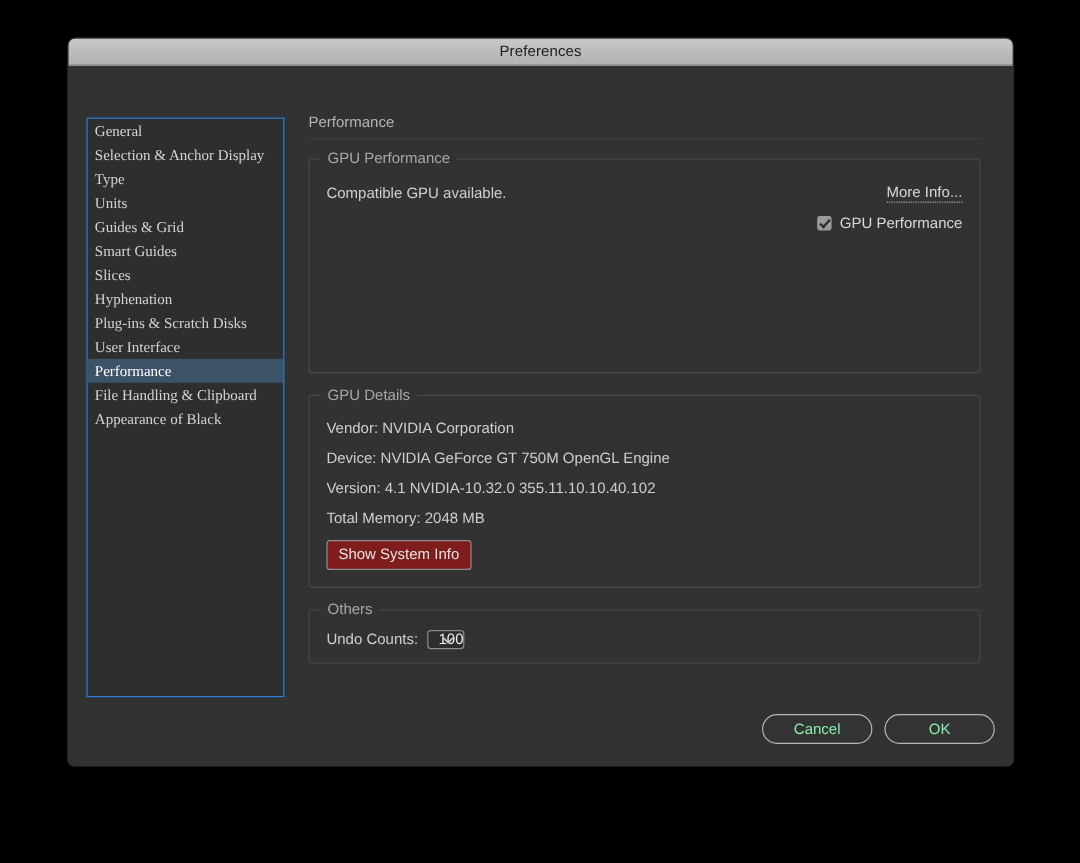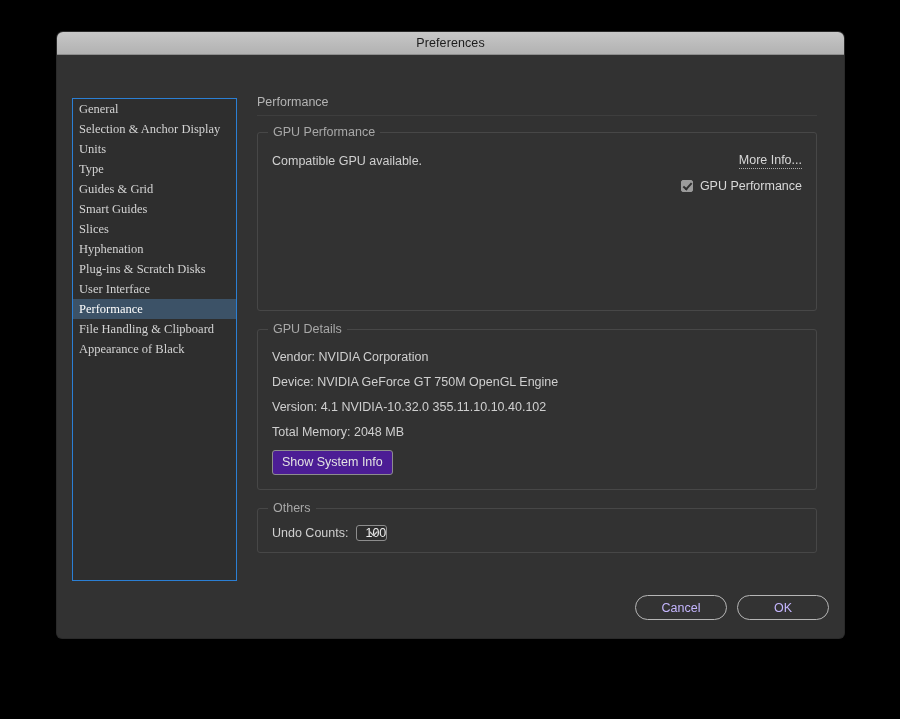--- a/index.html
+++ b/index.html
@@ -172,21 +172,21 @@
   .detail {
     font-size: 12.5px;
     color: #cfcfcf;
     margin-bottom: 11px;
   }
 
   .btn-plain {
     display: inline-block;
     font-size: 12.5px;
     color: #e2e2e2;
-    background: #4c1d95;
+    background: #7f1d1d;
     border: 1px solid #8d8d8d;
     border-radius: 3px;
     padding: 4px 9px 5px 9px;
     cursor: pointer;
   }
 
   
   .select-wrap {
     position: relative;
     display: inline-block;
@@ -219,21 +219,21 @@
     bottom: 18px;
     display: flex;
     gap: 10px;
   }
   .pill {
     width: 92px;
     height: 25px;
     border: 1px solid #b6b6b6;
     border-radius: 13px;
     background: #333333;
-    color: #c4b5fd;
+    color: #86efac;
     font-size: 12.5px;
     font-family: "Liberation Sans", sans-serif;
     cursor: pointer;
     display: flex;
     align-items: center;
     justify-content: center;
   }
 </style>
 </head>
 <body>
@@ -242,22 +242,22 @@
 
   <div id="titlebar">
     <span class="title-text">Preferences</span>
   </div>
 
   <div id="dialog-body">
 
     <div id="sidebar">
       <div class="side-item">General</div>
       <div class="side-item">Selection &amp; Anchor Display</div>
+      <div class="side-item">Type</div>
       <div class="side-item">Units</div>
-      <div class="side-item">Type</div>
       <div class="side-item">Guides &amp; Grid</div>
       <div class="side-item">Smart Guides</div>
       <div class="side-item">Slices</div>
       <div class="side-item">Hyphenation</div>
       <div class="side-item">Plug-ins &amp; Scratch Disks</div>
       <div class="side-item">User Interface</div>
       <div class="side-item selected">Performance</div>
       <div class="side-item">File Handling &amp; Clipboard</div>
       <div class="side-item">Appearance of Black</div>
     </div>

